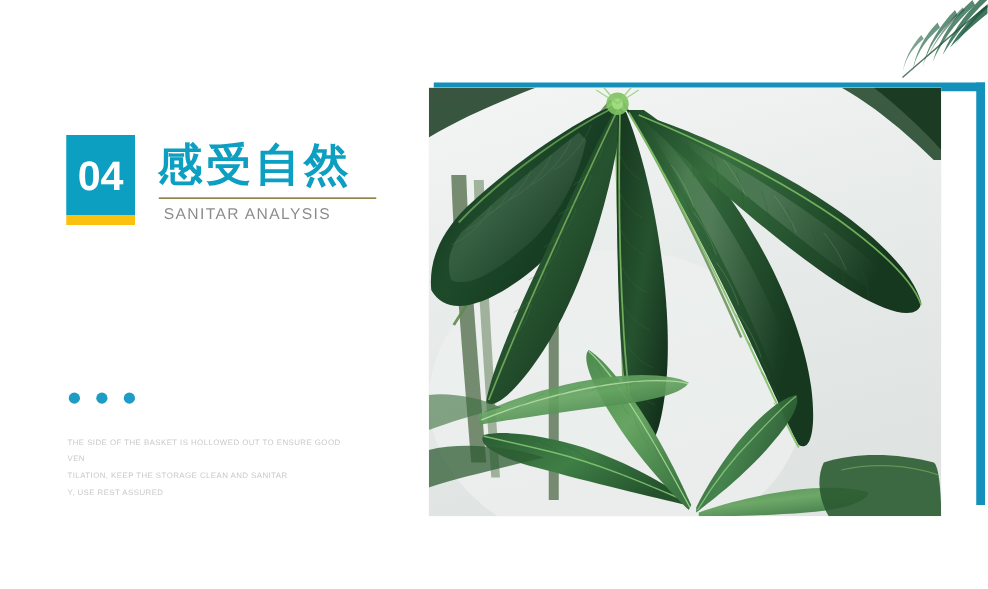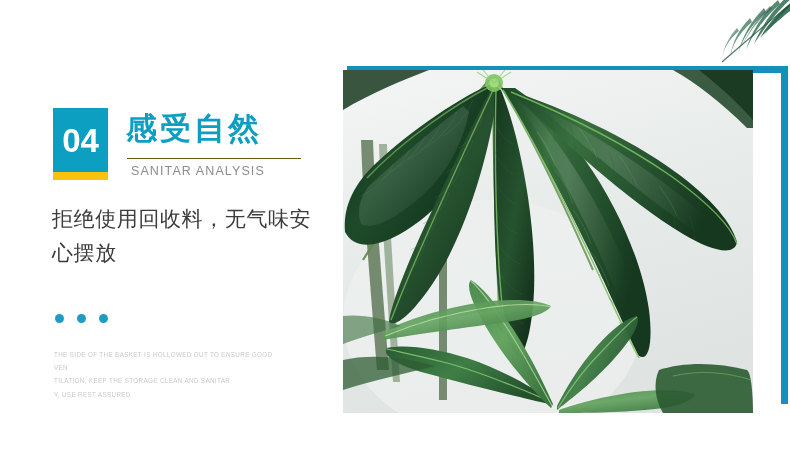--- a/index.html
+++ b/index.html
@@ -31,21 +31,21 @@
     line-height: 1;
   }
   .num-badge-underline {
     position: absolute; left: 0; top: 64px;
     width: 55px; height: 8px;
     background: #FAC20E;
   }
 
   .title-cn {
     position: absolute; left: 73px; top: 2px;
-    font-size: 31px; font-weight: bold;
+    font-size: 36px; font-weight: bold;
     color: #0C9FC1;
     letter-spacing: 3px;
     white-space: nowrap;
     line-height: 1.22;
   }
   .title-rule {
     position: absolute; left: 74px; top: 50px;
     width: 174px; height: 1px;
     background: #6E5A13;
   }
@@ -115,21 +115,20 @@
   <div class="left-col">
 
     <div class="heading-row">
       <div class="num-badge">04</div>
       <div class="num-badge-underline"></div>
       <div class="title-cn">感受自然</div>
       <div class="title-rule"></div>
       <div class="title-en">SANITAR ANALYSIS</div>
     </div>
 
-    <div class="subtitle">拒绝使用回收料，无气味安心摆放</div>
 
     <div class="dots">
       <span class="dot"></span>
       <span class="dot"></span>
       <span class="dot"></span>
     </div>
 
     <div class="caption">
       <div>THE SIDE OF THE BASKET IS HOLLOWED OUT TO ENSURE GOOD VEN</div>
       <div>TILATION, KEEP THE STORAGE CLEAN AND SANITAR</div>

